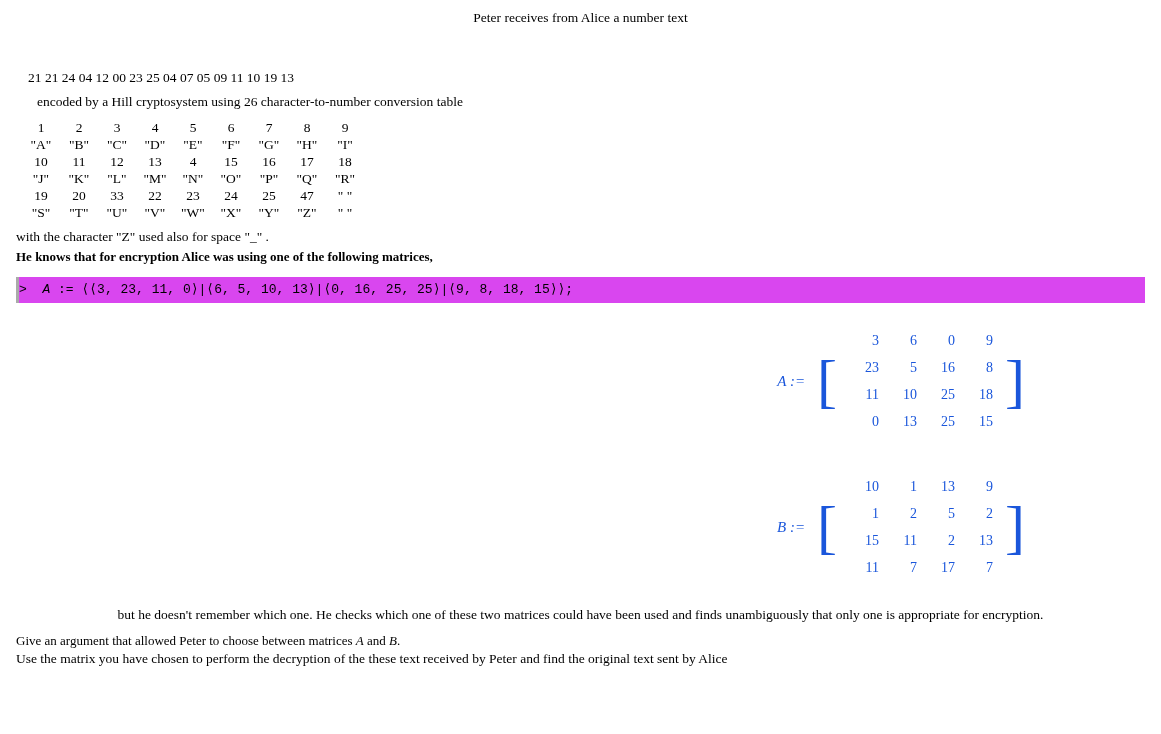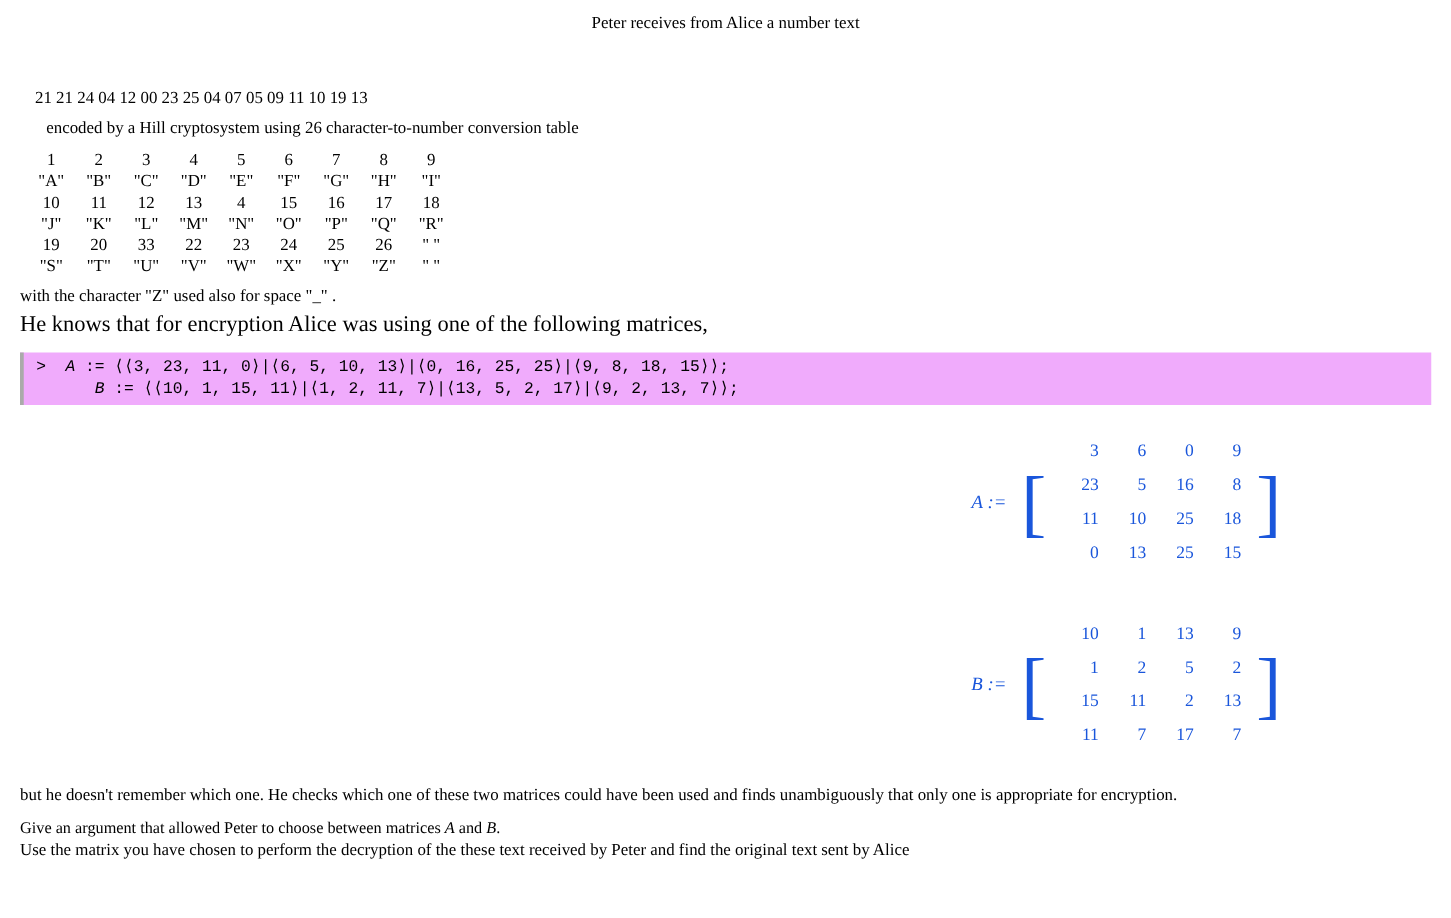--- a/index.html
+++ b/index.html
@@ -45,27 +45,27 @@
       width: 38px;
       text-align: center;
       font-size: 13.5px;
     }
     .with-char-text {
       margin-bottom: 4px;
       font-size: 13.5px;
     }
     .knows-text {
       margin-bottom: 12px;
-      font-size: 18px;
+      font-size: 13px;
+      font-weight: bold;
     }
     .maple-block {
       border-left: 3px solid #aaaaaa;
-      padding-left: 10px;
       margin-bottom: 20px;
-      background: #f0abfc;
+      background: #d946ef;
       padding-top: 4px;
       padding-bottom: 4px;
     }
     .maple-line {
       font-family: "Courier New", Courier, monospace;
       font-size: 13px;
       color: #000;
       margin-bottom: 2px;
     }
     .maple-prompt {
@@ -116,20 +116,21 @@
       text-align: right;
       font-size: 14px;
       color: #1a56db;
       padding: 3px 4px;
       line-height: 1.5;
     }
     .bottom-text {
       font-size: 13.5px;
       margin-bottom: 8px;
       line-height: 1.5;
+      text-align: center;
     }
     .give-text {
       font-size: 13px;
       margin-bottom: 2px;
       font-family: Liberation Serif, serif;
     }
     .use-text {
       font-size: 13.5px;
     }
     em {
@@ -189,21 +190,21 @@
     <span class="conv-cell">"R"</span>
   </div>
   <div class="conversion-row">
     <span class="conv-cell">19</span>
     <span class="conv-cell">20</span>
     <span class="conv-cell">33</span>
     <span class="conv-cell">22</span>
     <span class="conv-cell">23</span>
     <span class="conv-cell">24</span>
     <span class="conv-cell">25</span>
-    <span class="conv-cell">26</span>
+    <span class="conv-cell">47</span>
     <span class="conv-cell">" "</span>
   </div>
   <div class="conversion-row">
     <span class="conv-cell">"S"</span>
     <span class="conv-cell">"T"</span>
     <span class="conv-cell">"U"</span>
     <span class="conv-cell">"V"</span>
     <span class="conv-cell">"W"</span>
     <span class="conv-cell">"X"</span>
     <span class="conv-cell">"Y"</span>
@@ -211,23 +212,20 @@
     <span class="conv-cell">" "</span>
   </div>
 </div>
 
 <p class="with-char-text">with the character "Z" used also for space "_" .</p>
 <p class="knows-text">He knows that for encryption Alice was using one of the following matrices,</p>
 
 <div class="maple-block">
   <div class="maple-line">
     <span class="maple-prompt">&gt;&nbsp; </span><em>A</em> := ⟨⟨3, 23, 11, 0⟩|⟨6, 5, 10, 13⟩|⟨0, 16, 25, 25⟩|⟨9, 8, 18, 15⟩⟩;
-  </div>
-  <div class="maple-line">
-    &nbsp;&nbsp;&nbsp;&nbsp;&nbsp;&nbsp;<em>B</em> := ⟨⟨10, 1, 15, 11⟩|⟨1, 2, 11, 7⟩|⟨13, 5, 2, 17⟩|⟨9, 2, 13, 7⟩⟩;
   </div>
 </div>
 
 <div class="matrices-section">
 
   <div class="matrix-display">
     <span class="matrix-label"><em>A</em> :=</span>
     <div class="matrix-bracket-wrap">
       <span class="bracket-left">[</span>
       <div class="matrix-content">

